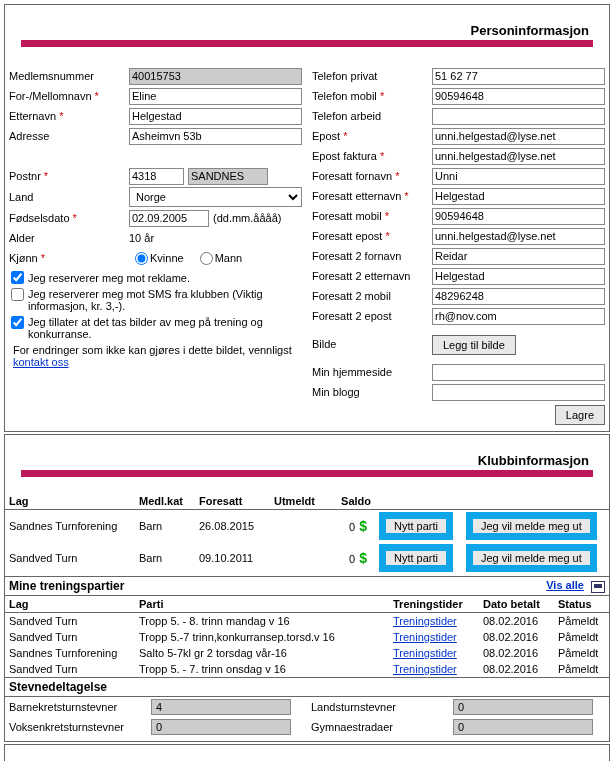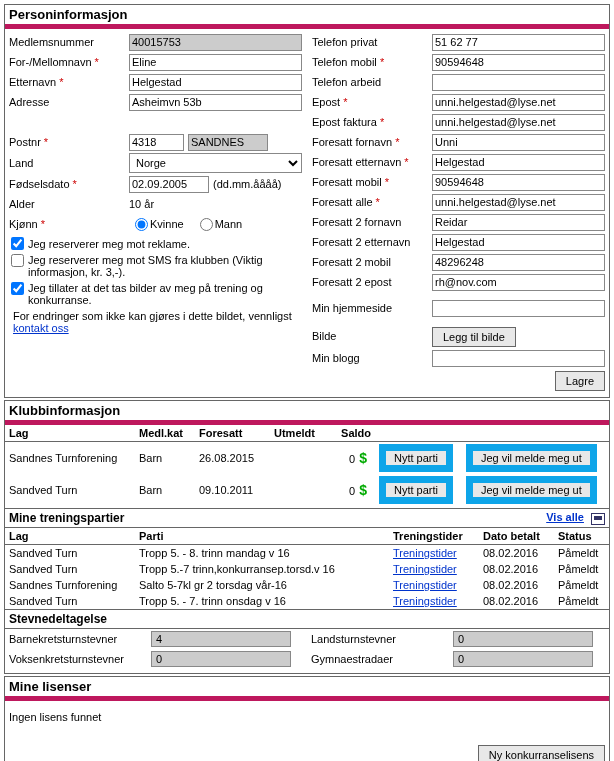--- a/index.html
+++ b/index.html
@@ -13,23 +13,24 @@
     width: 614px;
   }
   .panel {
     border: 1px solid #666;
     margin-bottom: 2px;
     padding: 0 0 4px 0;
   }
   .panel-title {
     font-weight: bold;
     font-size: 13px;
-    margin: 0;
+    margin: 16px;
     padding: 2px 4px;
-    border-bottom: 5px solid #be185d;
+    border-bottom: 7px solid #be185d;
+    text-align: right;
   }
   .two-col {
     display: flex;
     padding: 4px 4px 0 4px;
     gap: 10px;
   }
   .col { flex: 1; }
   .row {
     display: flex;
     align-items: center;
@@ -261,46 +262,46 @@
         </div>
       <div class="row">
           <span class="label"><span>Foresatt etternavn</span> <span class="req">*</span></span>
         <input class="field" value="Helgestad" style="">
         </div>
       <div class="row">
           <span class="label"><span>Foresatt mobil</span> <span class="req">*</span></span>
         <input class="field" value="90594648" style="">
         </div>
       <div class="row">
-          <span class="label"><span>Foresatt alle</span> <span class="req">*</span></span>
+          <span class="label"><span>Foresatt epost</span> <span class="req">*</span></span>
         <input class="field" value="unni.helgestad@lyse.net" style="">
         </div>
       <div class="row">
           <span class="label">Foresatt 2 fornavn</span>
         <input class="field" value="Reidar" style="">
         </div>
       <div class="row">
           <span class="label">Foresatt 2 etternavn</span>
         <input class="field" value="Helgestad" style="">
         </div>
       <div class="row">
           <span class="label">Foresatt 2 mobil</span>
         <input class="field" value="48296248" style="">
         </div>
       <div class="row">
           <span class="label">Foresatt 2 epost</span>
         <input class="field" value="rh@nov.com" style="">
+        </div>
+      <div class="row bilde-row" style="margin-top:8px">
+          <span class="label">Bilde</span>
+        <button class="btn">Legg til bilde</button>
         </div>
       <div class="row" style="margin-top:8px">
           <span class="label">Min hjemmeside</span>
         <input class="field" value="" style="">
-        </div>
-      <div class="row bilde-row" style="margin-top:8px">
-          <span class="label">Bilde</span>
-        <button class="btn">Legg til bilde</button>
         </div>
       <div class="row">
           <span class="label">Min blogg</span>
         <input class="field" value="" style="">
         </div>
     </div>
   </div>
   <div class="right-btn-row">
     <button class="btn">Lagre</button>
   </div>

